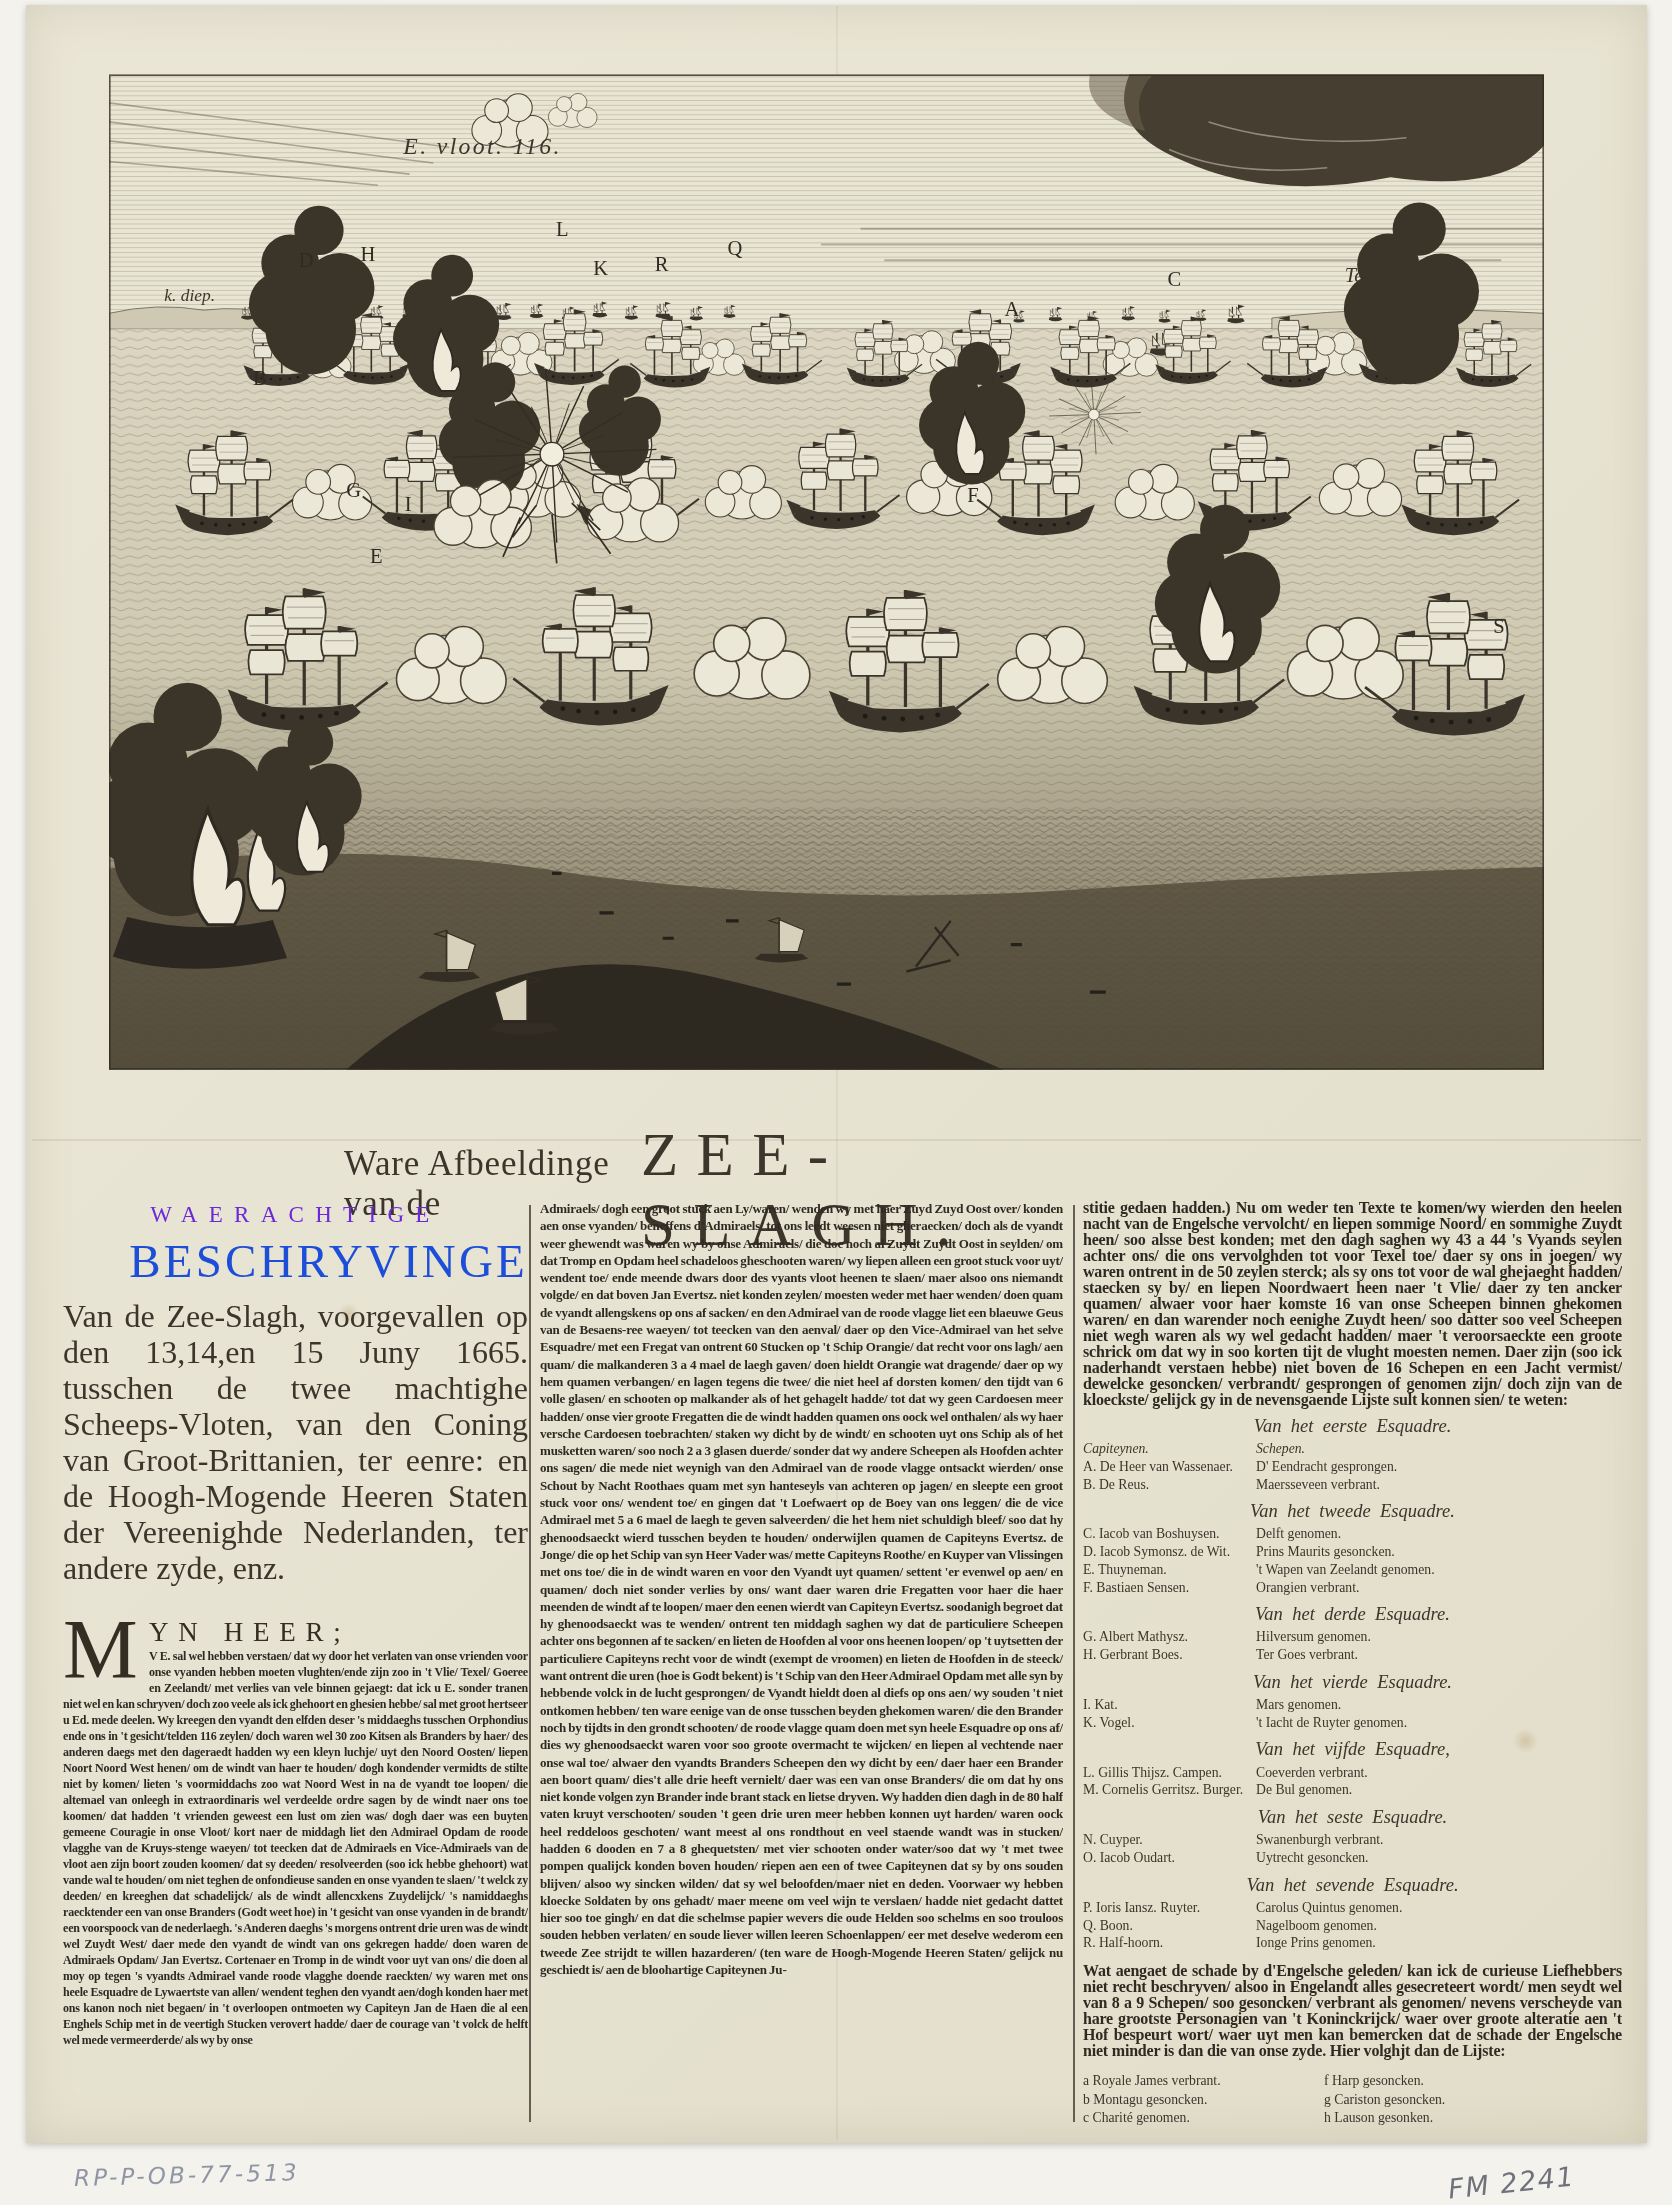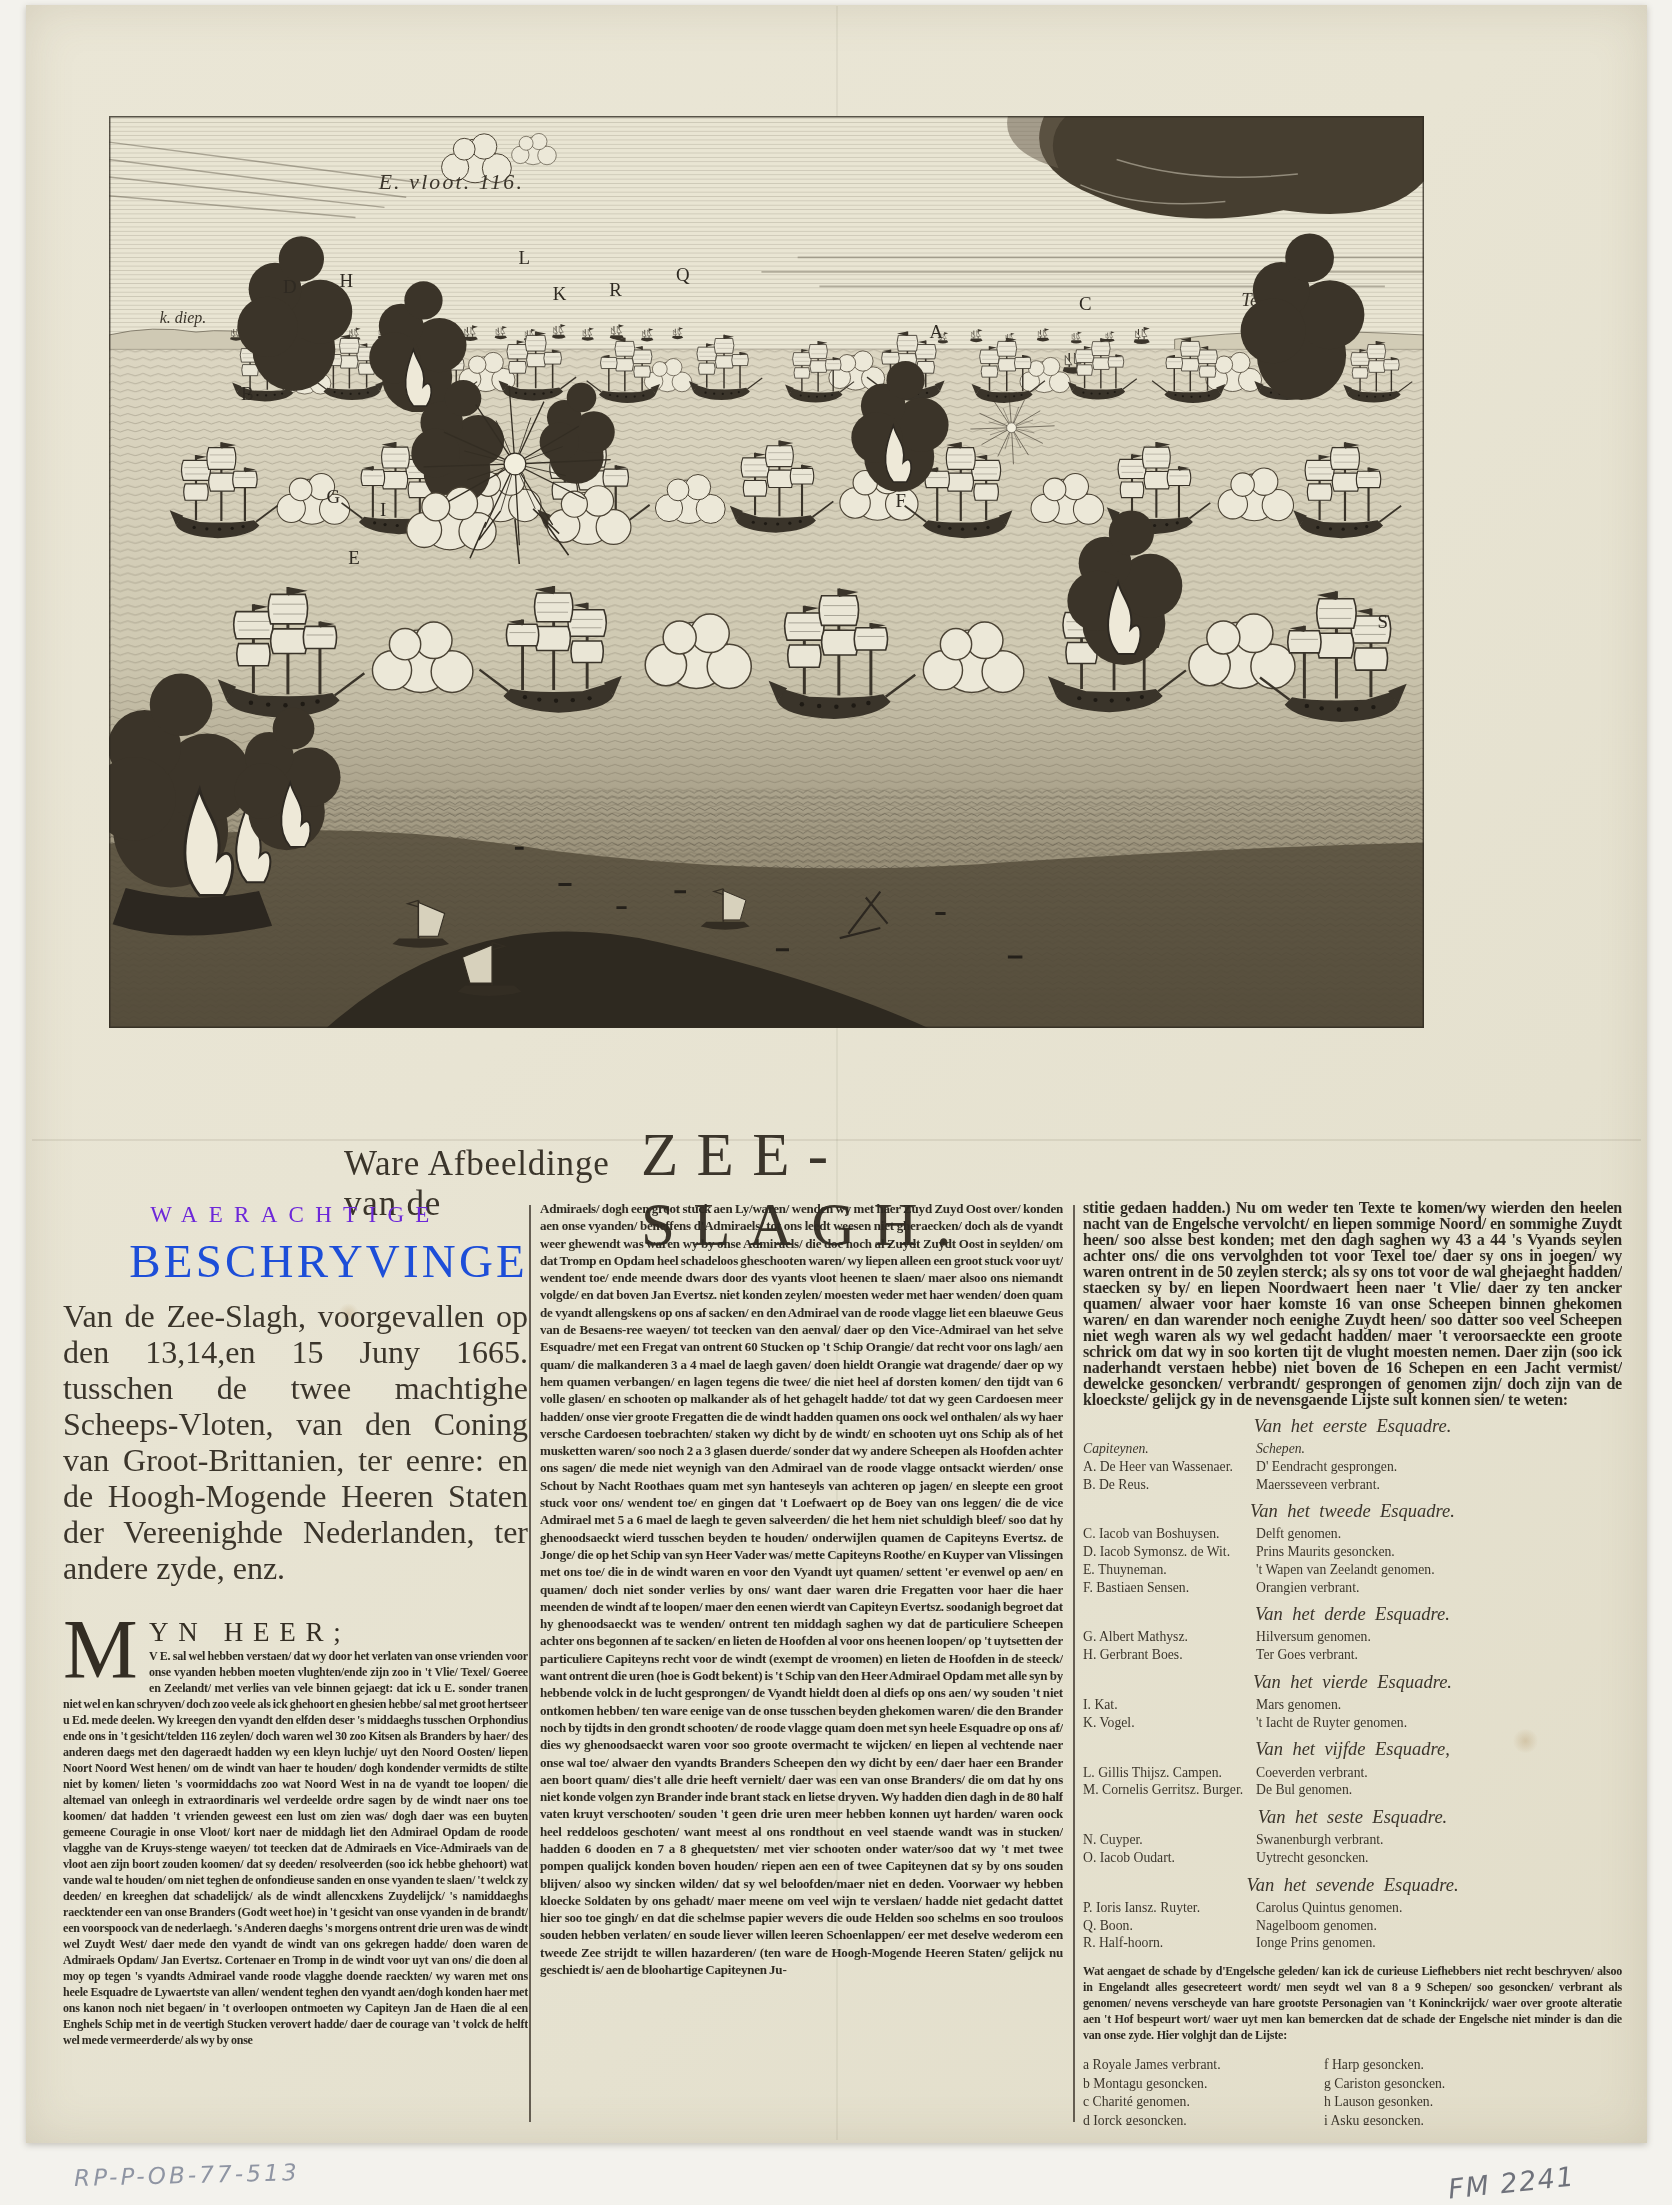--- a/index.html
+++ b/index.html
@@ -3,21 +3,21 @@
 <meta charset="utf-8">
 <style>
   html,body{margin:0;padding:0;}
   body{width:1672px;height:2205px;position:relative;background:#f3f2ed;font-family:"Liberation Serif","DejaVu Serif",serif;color:#353026;overflow:hidden;}
   .sheet{position:absolute;left:26px;top:4.8px;width:1621px;height:2138px;
     background:linear-gradient(135deg,#eae6d6 0%,#e8e4d3 40%,#e5e1cf 70%,#e2ddc9 100%);
     box-shadow:0 1.6px 6.4px rgba(60,50,30,.25), inset 0 0 48px rgba(120,105,75,.18);}
   .crease-h{position:absolute;left:32px;top:1139px;width:1609px;height:1.6px;background:rgba(90,80,60,.10);}
   .crease-v{position:absolute;left:836px;top:6.4px;width:1.6px;height:2134px;background:rgba(90,80,60,.07);}
   .fox{position:absolute;border-radius:50%;background:radial-gradient(circle,rgba(160,120,60,.25),rgba(160,120,60,0) 70%);}
-  .plate{position:absolute;left:109px;top:66px;width:1315px;height:1012px;text-align:center;}
+  .plate{position:absolute;left:109px;top:66px;width:1435px;height:1012px;text-align:center;}
   .plate svg{display:block;width:100%;height:100%;}
 
   .title-row{position:absolute;left:315px;top:1120px;width:752px;display:flex;align-items:baseline;justify-content:space-between;}
   .title-prefix{font-size:35px;letter-spacing:0.8px;color:#3b352b;margin-left:29px;}
   .title-main{font-size:61px;letter-spacing:.30em;color:#3b352b;}
 
   .col{position:absolute;top:1200px;height:925px;overflow:hidden;}
   .col-left{left:63px;width:465px;}
   .col-mid{left:540px;width:523px;}
   .col-right{left:1083px;width:539px;display:flex;flex-direction:column;}
@@ -32,21 +32,21 @@
   .salut-rest{font-size:27px;letter-spacing:9.7px;color:#332d23;display:inline-block;padding-top:4.8px;}
   .blackletter{font-size:12px;line-height:16px;font-weight:700;letter-spacing:-0.2px;word-spacing:-0.8px;
     text-align:justify;color:#2e2a22;}
   .col-mid .blackletter{font-size:13px;line-height:17.3px;}
 
   .rc-intro{font-size:16px;line-height:16px;font-weight:700;letter-spacing:-0.2px;text-align:justify;color:#2e2a22;}
   .sq-head{text-align:center;font-style:italic;font-size:18.5px;color:#3b352b;margin:8px 0 3.2px 0;word-spacing:4.8px;}
   .sq-row{display:grid;grid-template-columns:173px 1fr;font-size:13.7px;line-height:17.7px;color:#3b352b;}
   .sq-label{font-style:italic;}
   .pre{white-space:pre-line;}
-  .rc-closing{margin-top:11.3px;font-size:12px;line-height:16px;font-weight:700;letter-spacing:-0.2px;text-align:justify;color:#2e2a22;}
+  .rc-closing{margin-top:11.3px;font-size:16px;line-height:16px;font-weight:700;letter-spacing:-0.2px;text-align:justify;color:#2e2a22;}
   .loss{display:grid;grid-template-columns:241px 1fr;margin-top:13px;font-size:13.7px;line-height:18.5px;color:#3b352b;}
 
   .hand{position:absolute;font-family:"DejaVu Sans",sans-serif;font-style:italic;}
   .hand-left{left:74px;top:2162px;font-size:23px;letter-spacing:3.2px;color:#8f95a3;transform:rotate(-1.5deg);}
   .hand-right{left:1448px;top:2167px;font-size:27px;letter-spacing:1.6px;color:#6f727b;transform:rotate(-6deg);}
 
   .sl{font-size:26px;fill:#2f2a22;font-family:"Liberation Serif",serif;}
   .etx{font-style:italic;fill:#3b352b;font-family:"Liberation Serif",serif;}
 </style>
 </head>

